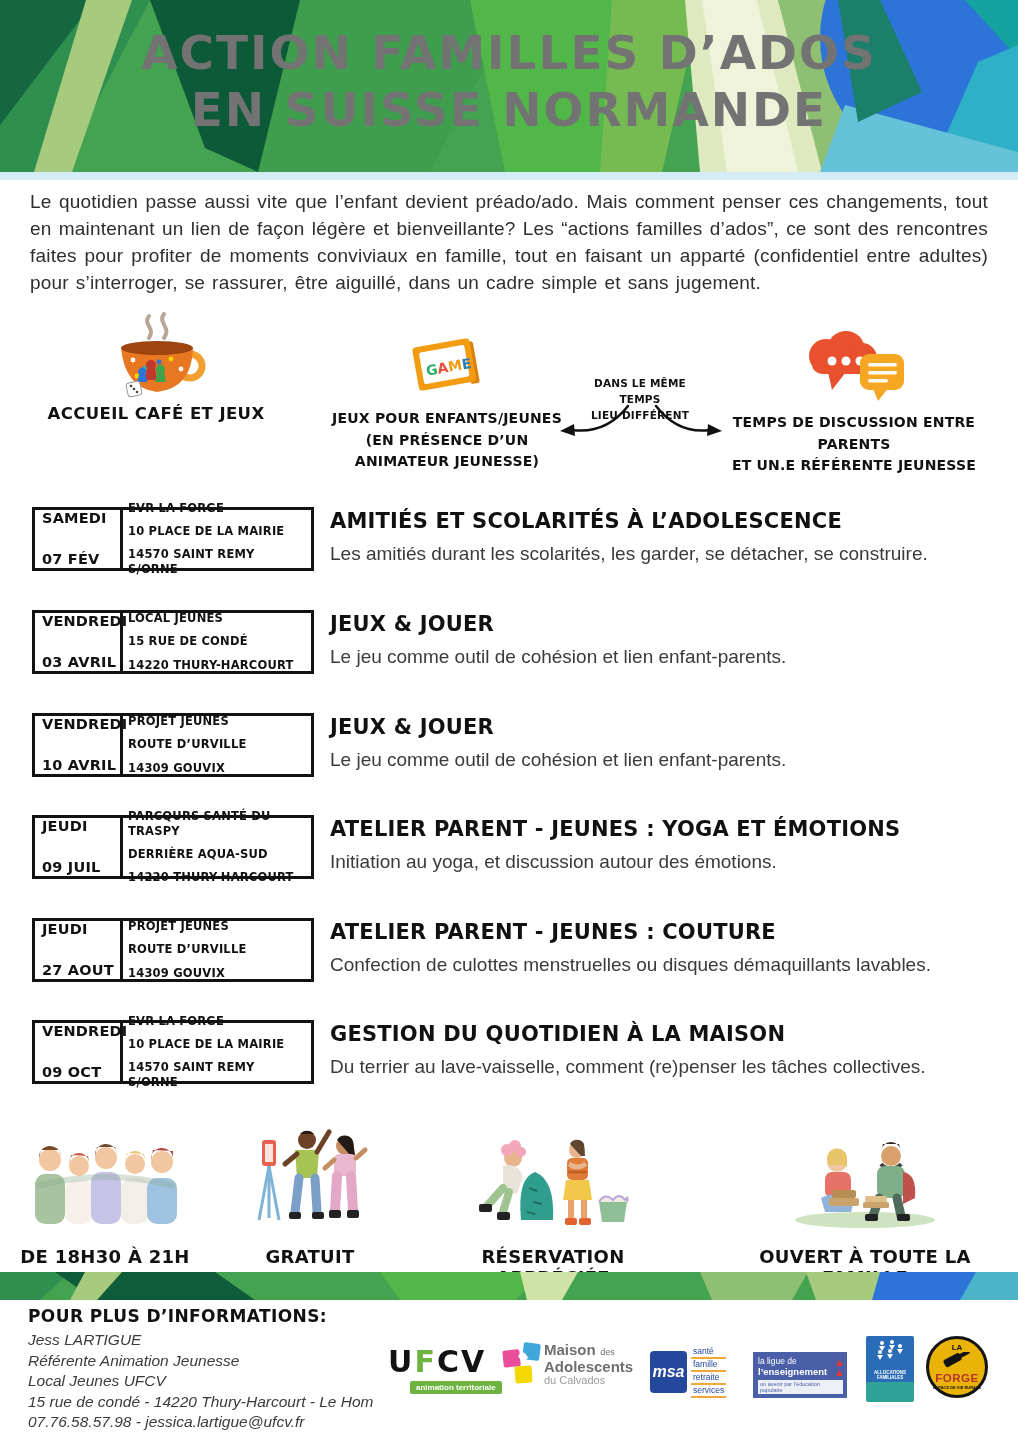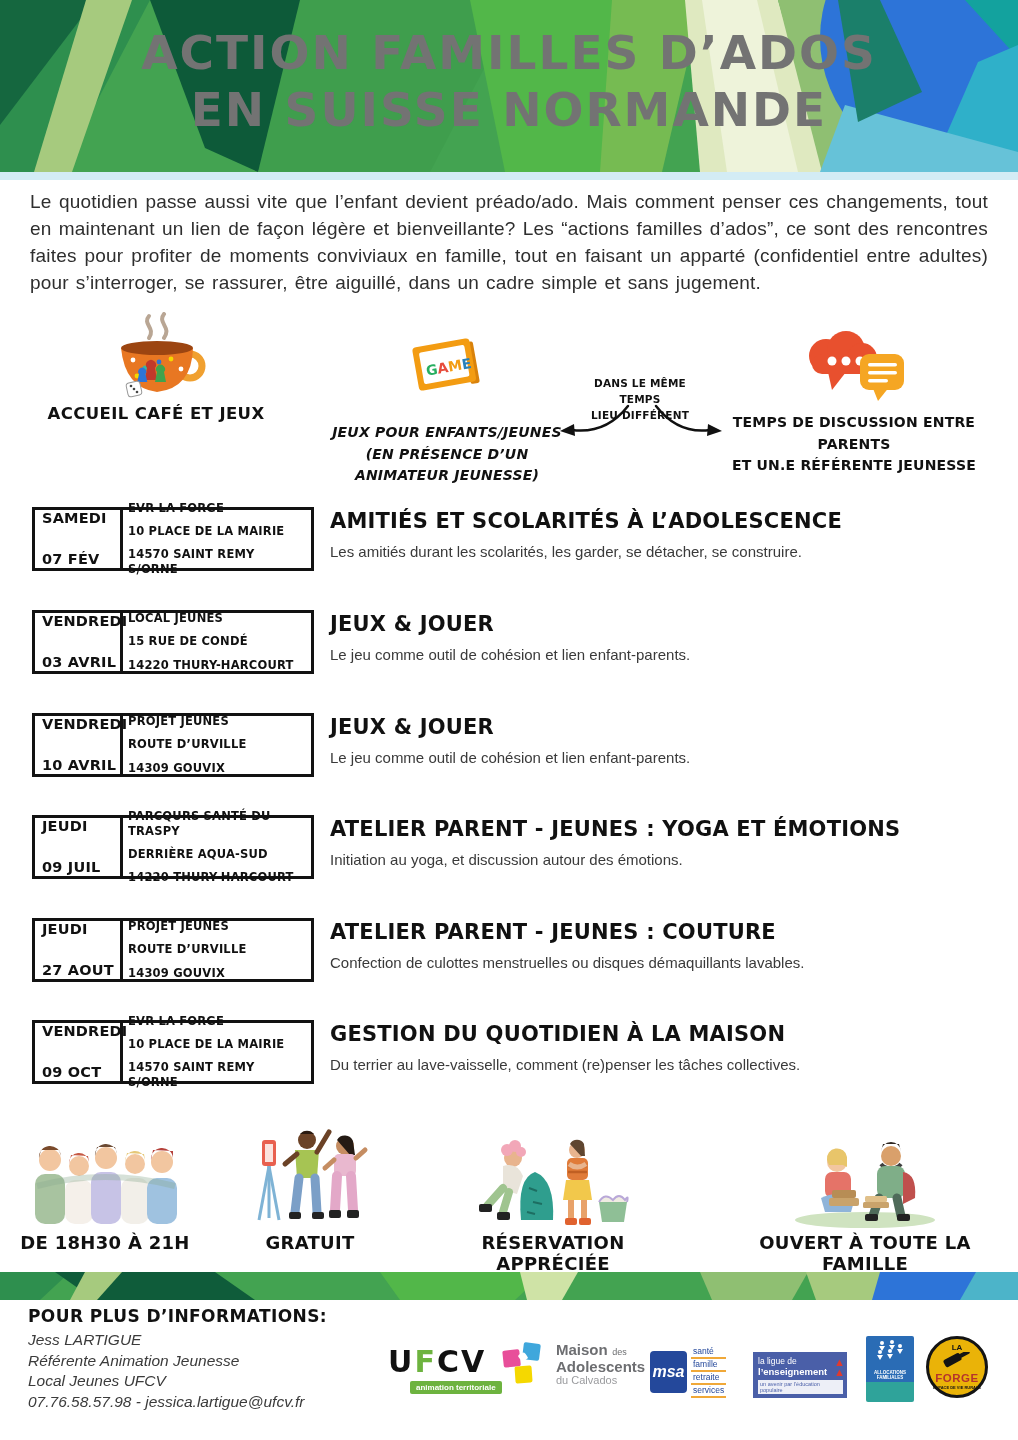--- a/index.html
+++ b/index.html
@@ -44,36 +44,36 @@
   .event-day {
     width:88px; border-right:3px solid #121212; padding-left:7px;
     display:flex; flex-direction:column; justify-content:space-between;
     font-size:14.5px; line-height:1.2; letter-spacing:.2px;
   }
   .event-loc {
     flex:1; padding:3px 5px; display:flex; flex-direction:column; justify-content:center;
     font-size:11.5px; line-height:1.32; letter-spacing:.2px;gap:8px;
   }
   .event-title { left:330px; font-size:21px; letter-spacing:.2px; white-space:nowrap; }
-  .event-desc  { left:330px; font-size:15px; color:#3a3a3a; white-space:nowrap; }
+  .event-desc  { left:330px; font-size:19px; color:#3a3a3a; white-space:nowrap; }
 
   
   .badge { text-align:center; }
-  .badge-label { font-size:18px; letter-spacing:.3px; }
+  .badge-label { font-size:18px; letter-spacing:.3px;margin-top:14px; }
 
   
   .band { left:0; width:1018px; height:28px; }
   .info-title { font-size:17px; letter-spacing:.4px; }
   .info-lines { font-style:italic; font-size:15.5px; line-height:1.33; color:#3b3b3b; }
 
   .logo { position:absolute; }
   .ufcv-word { font-family:"DejaVu Sans",sans-serif; font-weight:700; font-size:30px; letter-spacing:2px; color:#111; }
   .ufcv-f { color:#6db33f; }
   .ufcv-tag { margin-top:2px; margin-left:22px; background:#6db33f; color:#fff; font-size:8px; font-weight:700; text-align:center; padding:2px 6px; border-radius:2px; width:fit-content; }
-  .mda { display:flex; gap:12px; align-items:center; }
+  .mda { display:flex; gap:0; align-items:center; }
   .mda-text { line-height:1.05; color:#6d6e71; }
   .mda-l1 b { font-size:15px; } .mda-l1 span { font-size:9px; }
   .mda-l2 { font-size:15px; font-weight:700; }
   .mda-l3 { font-size:11px; color:#9a9b9e; }
   .msa { display:flex; gap:4px; align-items:center; }
   .msa-box { width:37px; height:42px; background:#24489b; border-radius:4px; color:#fff; display:flex; align-items:center; justify-content:center; font-weight:700; font-size:16px; font-style:italic; }
   .msa-services div { font-size:8.5px; font-weight:400; color:#24489b; border-bottom:2px solid #f0a838; padding:0 2px 1px 2px; }
   .ligue { width:94px; height:46px; background:#4a5fa8; color:#fff; padding:4px 4px 2px 5px; position:relative; }
   .ligue-l1 { font-size:8.5px; }
   .ligue-l2 { font-size:9.5px; font-weight:700; }
@@ -151,21 +151,21 @@
     <svg width="84" height="66" viewBox="0 0 84 66">
       <g transform="rotate(-10 42 33)">
         <rect x="62" y="16" width="9" height="42" rx="2" fill="#d9820b"></rect>
         <rect x="10" y="12" width="58" height="44" rx="4" fill="#f39c12"></rect>
         <rect x="16" y="18" width="46" height="32" rx="2" fill="#ffffff"></rect>
         <text x="20" y="42" font-family="DejaVu Sans, sans-serif" font-size="14" font-weight="bold">
           <tspan fill="#27ae60">G</tspan><tspan fill="#e74c3c">A</tspan><tspan fill="#f39c12">M</tspan><tspan fill="#2980b9">E</tspan>
         </text>
       </g>
     </svg>
-    <div class="comic feature-label-sm" style="margin-top:22px;font-style:italic;">
+    <div class="comic feature-label-sm" style="margin-top:8px;">
       <div>JEUX POUR ENFANTS/JEUNES</div>
       <div>(EN PRÉSENCE D’UN ANIMATEUR JEUNESSE)</div>
     </div>
   </div>
 
   <div class="abs comic midnote" style="left:578px; top:376px; width:124px;">
     <div>DANS LE MÊME TEMPS</div>
     <div>LIEU DIFFÉRENT</div>
   </div>
   <svg class="abs" style="left:556px; top:404px;" width="170" height="44" viewBox="0 0 170 44">
@@ -395,20 +395,21 @@
     <polygon points="806,0 902,0 890,28 816,28" fill="#a6ca7e"></polygon>
     <polygon points="880,0 992,0 976,28 872,28" fill="#2d74d8"></polygon>
     <polygon points="976,0 1018,0 1018,28 960,28" fill="#4cb4c9"></polygon>
   </svg>
 
   <div class="abs comic info-title" style="left:28px; top:1306px;">POUR PLUS D’INFORMATIONS:</div>
   <div class="abs info-lines" style="left:28px; top:1330px;">
     <div>Jess LARTIGUE</div>
     <div>Référente Animation Jeunesse</div>
     <div>Local Jeunes UFCV</div>
+    <div>15 rue de condé - 14220 Thury-Harcourt - Le Hom</div>
     <div>07.76.58.57.98 - jessica.lartigue@ufcv.fr</div>
   </div>
 
   <div class="logo" style="left:388px; top:1344px;">
     <div class="ufcv-word"><span>U</span><span class="ufcv-f">F</span><span>CV</span></div>
     <div class="ufcv-tag">animation territoriale</div>
   </div>
 
   <div class="logo mda" style="left:502px; top:1342px;">
     <svg width="42" height="44" viewBox="0 0 42 44">

